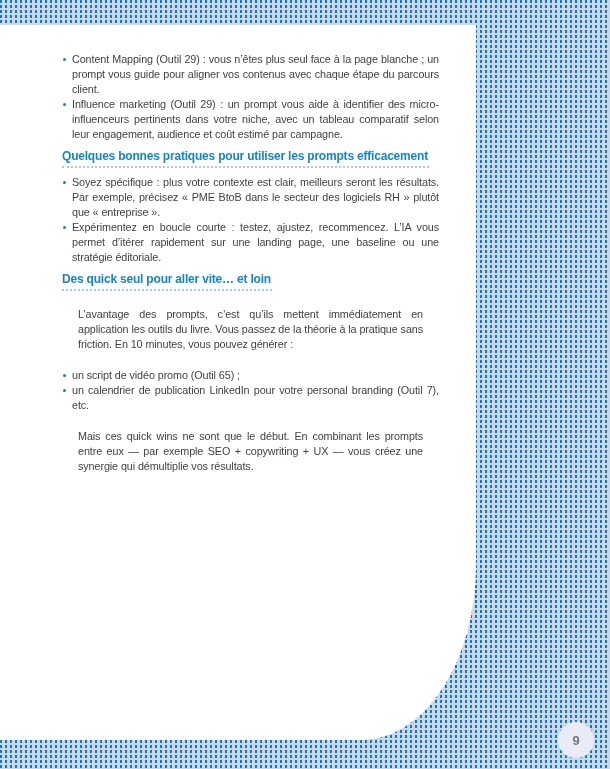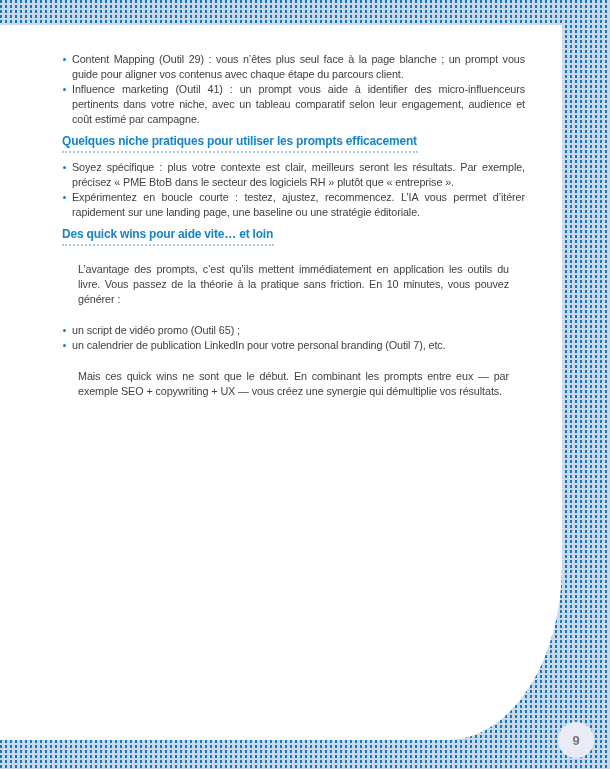--- a/index.html
+++ b/index.html
@@ -12,21 +12,21 @@
     
     background-color: #cbd8e9;
     background-image: conic-gradient(at 2.5px 2.5px, rgba(0,0,0,0) 0deg 270deg, #0f7ac2 270deg 360deg);
     background-size: 5px 5px;
   }
 
   .content-card {
     position: absolute;
     left: 0;
     top: 25px;
-    width: 562px;
+    width: 476px;
     height: 715px;
     background: #ffffff;
     border-bottom-right-radius: 115px 175px;
     box-sizing: border-box;
     padding: 27px 37px 0 62px;
     color: #3f4245;
     font-size: 10.8px;
     line-height: 15px;
     letter-spacing: -0.1px;
     text-align: justify;
@@ -80,31 +80,31 @@
     font-weight: bold;
   }
 </style>
 </head>
 <body>
 
 <div class="content-card">
 
   <ul class="blist">
     <li>Content Mapping (Outil 29) : vous n’êtes plus seul face à la page blanche ; un prompt vous guide pour aligner vos contenus avec chaque étape du parcours client.</li>
-    <li>Influence marketing (Outil 41) : un prompt vous aide à identifier des micro-influenceurs pertinents dans votre niche, avec un tableau comparatif selon leur engagement, audience et coût estimé par campagne.</li>
+    <li>Influence marketing (Outil 29) : un prompt vous aide à identifier des micro-influenceurs pertinents dans votre niche, avec un tableau comparatif selon leur engagement, audience et coût estimé par campagne.</li>
   </ul>
 
-  <h2 class="section-heading">Quelques niche pratiques pour utiliser les prompts efficacement</h2>
+  <h2 class="section-heading">Quelques bonnes pratiques pour utiliser les prompts efficacement</h2>
 
   <ul class="blist">
     <li>Soyez spécifique : plus votre contexte est clair, meilleurs seront les résultats. Par exemple, précisez « PME BtoB dans le secteur des logiciels RH » plutôt que « entreprise ».</li>
     <li>Expérimentez en boucle courte : testez, ajustez, recommencez. L’IA vous permet d’itérer rapidement sur une landing page, une baseline ou une stratégie éditoriale.</li>
   </ul>
 
-  <h2 class="section-heading">Des quick wins pour aide vite… et loin</h2>
+  <h2 class="section-heading">Des quick seul pour aller vite… et loin</h2>
 
   <p class="body-par">L’avantage des prompts, c’est qu’ils mettent immédiatement en application les outils du livre. Vous passez de la théorie à la pratique sans friction. En 10 minutes, vous pouvez générer :</p>
 
   <ul class="blist">
     <li>un script de vidéo promo (Outil 65) ;</li>
     <li>un calendrier de publication LinkedIn pour votre personal branding (Outil 7), etc.</li>
   </ul>
 
   <p class="body-par">Mais ces quick wins ne sont que le début. En combinant les prompts entre eux — par exemple SEO + copywriting + UX — vous créez une synergie qui démultiplie vos résultats.</p>
 

